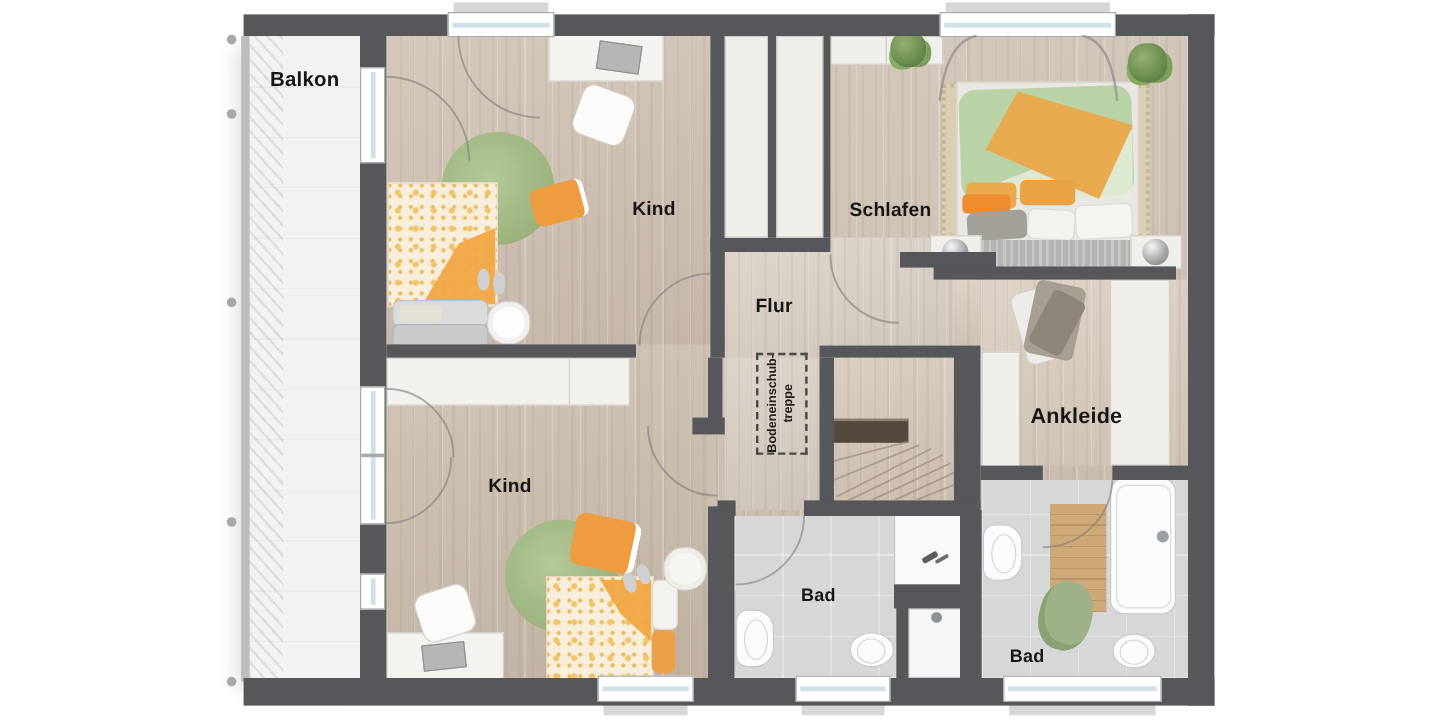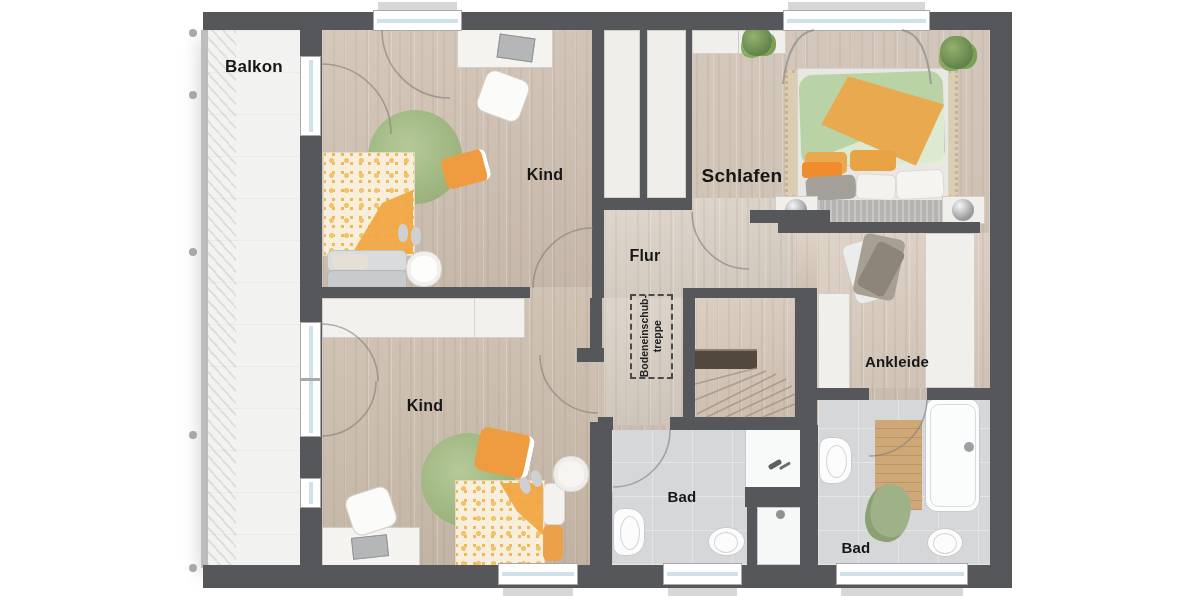--- a/index.html
+++ b/index.html
@@ -233,26 +233,26 @@
       <circle cx="193" cy="33" r="4"></circle>
       <circle cx="193" cy="95" r="4"></circle>
       <circle cx="193" cy="252" r="4"></circle>
       <circle cx="193" cy="435" r="4"></circle>
       <circle cx="193" cy="568" r="4"></circle>
     </g>
   </svg>
 
   <div class="label" style="left:254px;top:67px;font-size:17px;font-weight:700;">Balkon</div>
   <div class="label" style="left:545px;top:175px;font-size:16px;">Kind</div>
-  <div class="label" style="left:742px;top:176px;font-size:19px;text-align:right;">Schlafen</div>
+  <div class="label" style="left:742px;top:176px;font-size:16px;text-align:right;">Schlafen</div>
   <div class="label" style="left:645px;top:256px;font-size:16px;text-align:center;">Flur</div>
   <div class="label" style="left:425px;top:406px;font-size:16px;">Kind</div>
   <div class="label" style="left:682px;top:496px;font-size:15px;">Bad</div>
   <div class="label" style="left:856px;top:547px;font-size:15px;">Bad</div>
-  <div class="label" style="left:897px;top:361px;font-size:15px;">Ankleide</div>
+  <div class="label" style="left:897px;top:347px;font-size:18px;">Ankleide</div>
 
   <div class="abs" style="left:630px;top:294px;width:43px;height:85px;border:2px dashed #4a4a4a;z-index:4;box-sizing:border-box;"></div>
   <div class="vtextbox" style="left:630px;top:294px;width:43px;height:85px;">
     <div class="vtext">
       <div>Bodeneinschub-</div>
       <div>treppe</div>
     </div>
   </div>
 
 </div>

